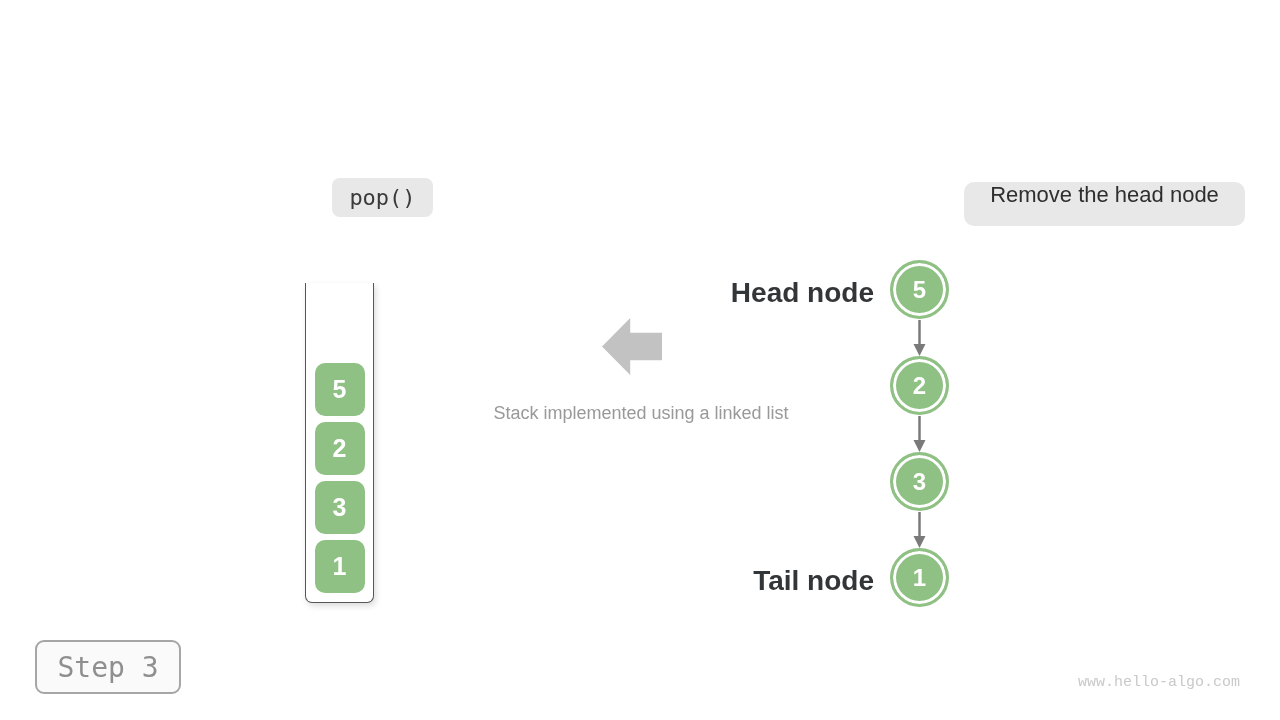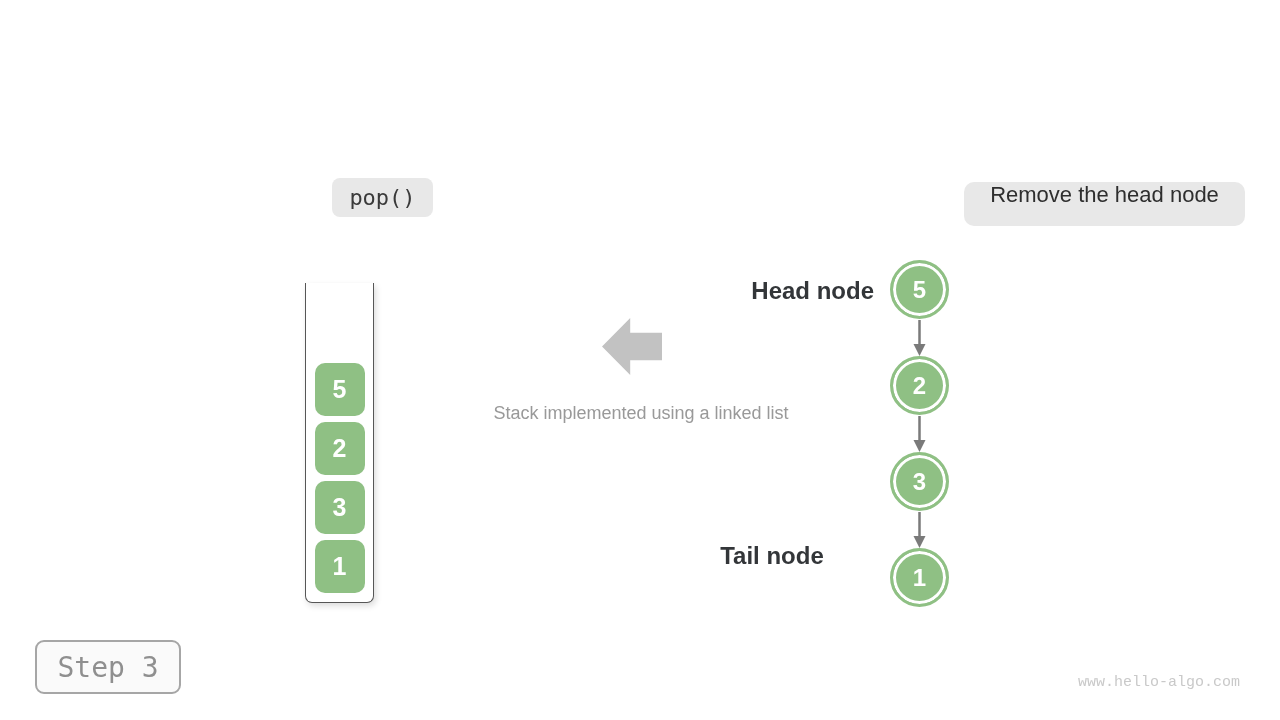--- a/index.html
+++ b/index.html
@@ -59,24 +59,24 @@
     clip-path:polygon(0% 50%, 47% 0%, 47% 26%, 100% 26%, 100% 74%, 47% 74%, 47% 100%);
   }
   
   .caption{
     position:absolute;left:391px;top:403px;width:500px;
     text-align:center;font-size:18px;color:var(--muted-text);
   }
   
   .node-label{
     position:absolute;left:670px;width:204px;
-    text-align:right;font-size:24px;font-weight:bold;color:var(--dark-text);
+    text-align:right;font-size:28px;font-weight:bold;color:var(--dark-text);
   }
   .label-head{top:277px;}
-  .label-tail{top:542px;text-align:center;}
+  .label-tail{top:565px;}
   .ll-node{
     position:absolute;left:890px;width:59px;height:59px;
     border-radius:50%;
     border:3px solid var(--green);
     background:var(--green);
     box-shadow:inset 0 0 0 3px #ffffff;
     display:flex;align-items:center;justify-content:center;
     color:#ffffff;font-size:24px;font-weight:bold;
   }
   .ll-node-0{top:260px;}

